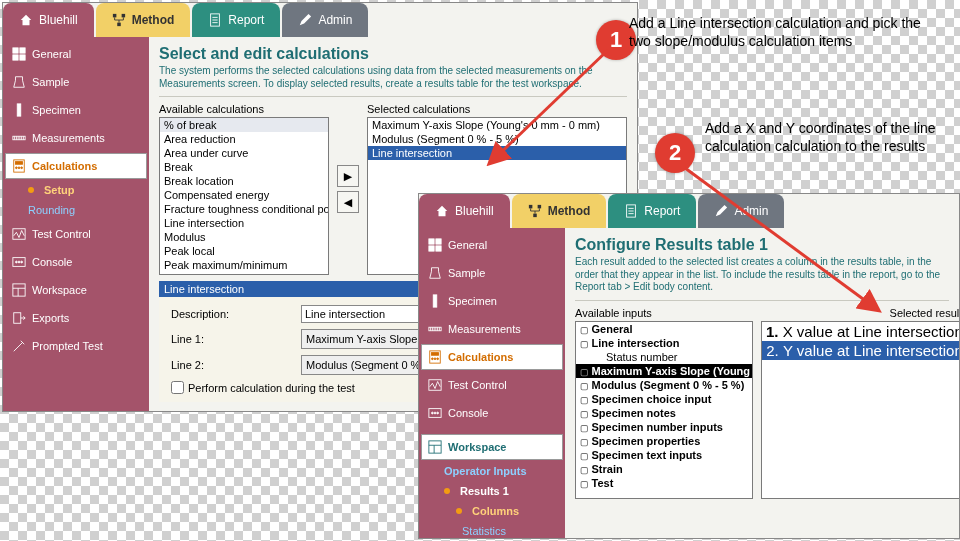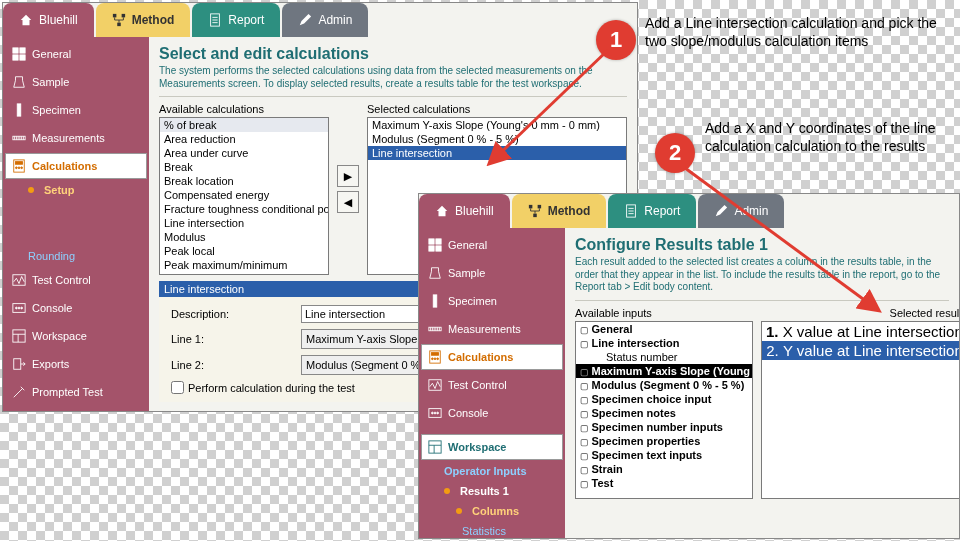--- a/index.html
+++ b/index.html
@@ -323,21 +323,21 @@
             <rect x="4" y="3" width="8" height="3"></rect>
             <circle cx="5" cy="10" r="1"></circle>
             <circle cx="8" cy="10" r="1"></circle>
             <circle cx="11" cy="10" r="1"></circle>
           </svg>
         <span>Calculations</span>
       </div>
       <div class="side-sub bullet sel">
         <span>Setup</span>
       </div>
-      <div class="side-sub" style="color:#8dd0ff;margin-top:46px;">
+      <div class="side-sub" style="color:#8dd0ff;">
         <span>Rounding</span>
       </div>
       <div class="side-item">
         <svg class="side-ico" viewBox="0 0 16 16">
             <rect x="1" y="2" width="14" height="12" fill="none" stroke-width="1"></rect>
             <path d="M2 10 L5 6 L8 12 L11 4 L14 10" fill="none" stroke-width="1"></path>
           </svg>
         <span>Test Control</span>
       </div>
       <div class="side-item">
@@ -584,21 +584,21 @@
           <div class="sqbtn">◀</div>
         </div>
       </div>
     </div>
   </div>
 </div>
 
 <div class="badge" style="left:596px; top:20px;">
   <span>1</span>
 </div>
-<div class="callout-text" style="left:645px; top:15px; width:300px;">Add a Line intersection calculation and pick the two slope/modulus calculation items</div>
+<div class="callout-text" style="left:629px; top:15px; width:300px;">Add a Line intersection calculation and pick the two slope/modulus calculation items</div>
 <svg class="arrow" style="left:480px; top:45px;" width="140" height="125">
   <defs>
       <marker id="a1" viewBox="0 0 10 10" refX="8" refY="5" markerWidth="8" markerHeight="8" orient="auto">
         <path d="M0 0 L10 5 L0 10 Z" fill="#e03c31"></path>
       </marker>
     </defs>
   <line x1="128" y1="5" x2="10" y2="118" stroke="#e03c31" stroke-width="3" marker-end="url(#a1)"></line>
 </svg>
 
 <div class="badge" style="left:655px; top:133px;">

